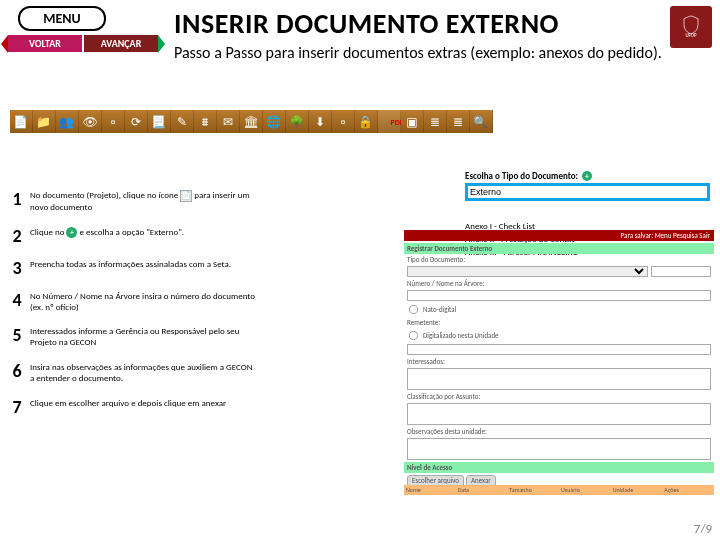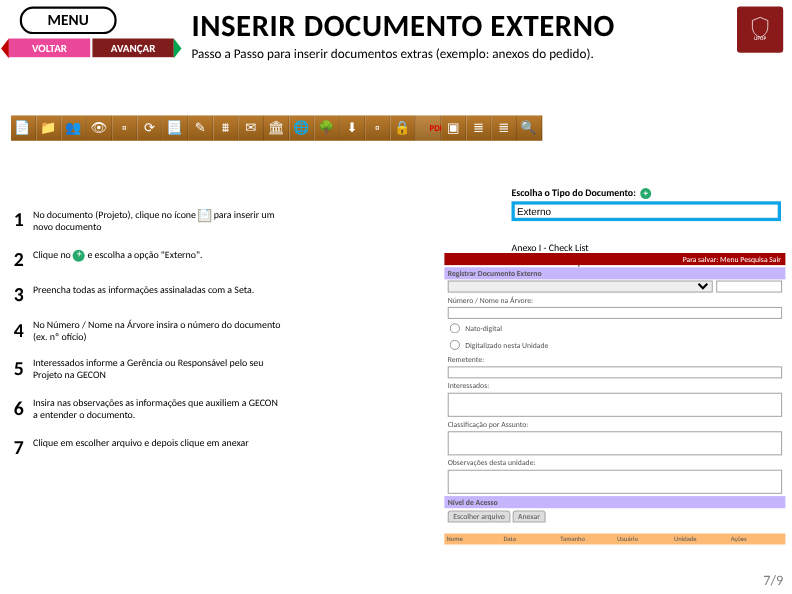--- a/index.html
+++ b/index.html
@@ -4,28 +4,28 @@
 <style>
   * { margin:0; padding:0; box-sizing:border-box; }
   body { width:720px; height:540px; font-family:Calibri,Arial,sans-serif; background:#fff; position:relative; overflow:hidden; }
 
   
   .header { display:flex; align-items:flex-start; padding:6px 8px 2px 8px; }
   .nav-box { width:150px; }
   .menu-btn { background:#fff; border:2px solid #000; border-radius:12px; width:88px; text-align:center; font-weight:bold; font-size:14px; padding:2px 0; margin-left:10px; }
   .nav-row { display:flex; gap:2px; margin-top:4px; }
   .nav-btn { flex:1; font-size:10px; font-weight:bold; color:#fff; text-align:center; padding:2px 0; position:relative; }
-  .nav-back { background:#ec4899; }
+  .nav-back { background:#be185d; }
   .nav-fwd  { background:#7f1d1d; }
   .nav-back::before { content:""; position:absolute; left:-7px; top:0; border-top:9px solid transparent; border-bottom:9px solid transparent; border-right:7px solid #c00000; }
   .nav-fwd::after  { content:""; position:absolute; right:-7px; top:0; border-top:9px solid transparent; border-bottom:9px solid transparent; border-left:7px solid #00a650; }
 
   .title-box { flex:1; padding-left:16px; }
   .title { font-weight:bold; font-size:28px; letter-spacing:.5px; }
-  .subtitle { font-size:12px; margin-top:2px; }
+  .subtitle { font-size:16px; margin-top:2px; }
 
   .crest { width:42px; height:42px; background:#8a1a1a; border-radius:3px; margin-left:6px; display:flex; align-items:center; justify-content:center; }
   .crest svg { width:28px; height:28px; }
 
   
   .toolbar { margin:46px 0 0 10px; display:flex; }
   .tb-ic { width:23px; height:23px; background:linear-gradient(#b97b2e,#8f5a17); display:flex; align-items:center; justify-content:center; font-size:12px; color:#fff; border-right:1px solid rgba(0,0,0,.15); }
   .tb-ic.pdf  { color:#d00; background:linear-gradient(#c28a44,#9a6a2a); font-size:8px; font-weight:bold;padding-left:16px; }
   .tb-ic.srch { }
 
@@ -33,21 +33,21 @@
   .doctype { position:absolute; right:10px; top:170px; width:245px; font-size:9px; }
   .doctype .lbl { font-weight:bold; }
   .doctype .lbl .plus { display:inline-flex; width:10px; height:10px; border-radius:50%; background:#26a96c; color:#fff; font-size:8px; align-items:center; justify-content:center; margin-left:2px; }
   .doctype input { width:100%; font-size:9px; padding:1px 2px; border:3px solid #0ea5e9; margin-top:2px; }
   .doctype ul { list-style:none; margin-top:18px; }
   .doctype li { padding:1px 0; }
 
   
   .form-shot { position:absolute; right:6px; top:230px; width:310px; height:265px; font-size:7px; color:#555; }
   .fs-bar { background:#a30000; color:#fff; font-size:7px; text-align:right; padding:1px 4px; }
-  .fs-h  { background:#c4b5fd; padding:1px 3px; font-weight:bold; margin-top:2px; }
+  .fs-h  { background:#86efac; padding:1px 3px; font-weight:bold; margin-top:2px; }
   .fs-row { display:flex; align-items:center; gap:3px; padding:1px 3px; }
   .fs-row label { white-space:nowrap; }
   .fs-row input[type=text], .fs-row select { flex:1; border:1px solid #aaa; font-size:7px; height:11px; }
   .fs-row input[type=radio] { transform:scale(.7); }
   .fs-box { border:1px solid #aaa; height:22px; margin:1px 3px; }
   .fs-tabs { display:flex; gap:2px; padding:2px 3px; }
   .fs-tab { background:#ddd; border:1px solid #aaa; padding:0 4px; border-radius:3px 3px 0 0; }
   .fs-foot { position:absolute; bottom:0; left:0; right:0; background:#fdba74; display:flex; font-size:6px; }
   .fs-foot span { flex:1; padding:1px 2px; }
 
@@ -121,41 +121,44 @@
     <li>Anexo II - Prestação de Contas</li>
     <li>Anexo III - Parecer FINANCEIRO</li>
   </ul>
 </div>
 
 <div class="form-shot">
   <div class="fs-bar">Para salvar: Menu Pesquisa   Sair</div>
   <div class="fs-h">Registrar Documento Externo</div>
 
   <div class="fs-row">
+      <label>Tipo do Documento:</label>
+    </div>
+  <div class="fs-row">
       <select></select>
       <input type="text" style="max-width: 60px;">
     </div>
   <div class="fs-row">
       <label>Número / Nome na Árvore:</label>
     </div>
   <div class="fs-row">
       <input type="text" style="">
     </div>
 
   <div class="fs-row">
       <input type="radio" style="">
       <label>Nato-digital</label>
     </div>
   <div class="fs-row">
+      <label>Remetente:</label>
+    </div>
+
+  <div class="fs-row">
       <input type="radio" style="">
       <label>Digitalizado nesta Unidade</label>
-    </div>
-
-  <div class="fs-row">
-      <label>Remetente:</label>
     </div>
   <div class="fs-row">
       <input type="text" style="">
     </div>
 
   <div class="fs-row">
       <label>Interessados:</label>
     </div>
   <div class="fs-box"></div>
 

